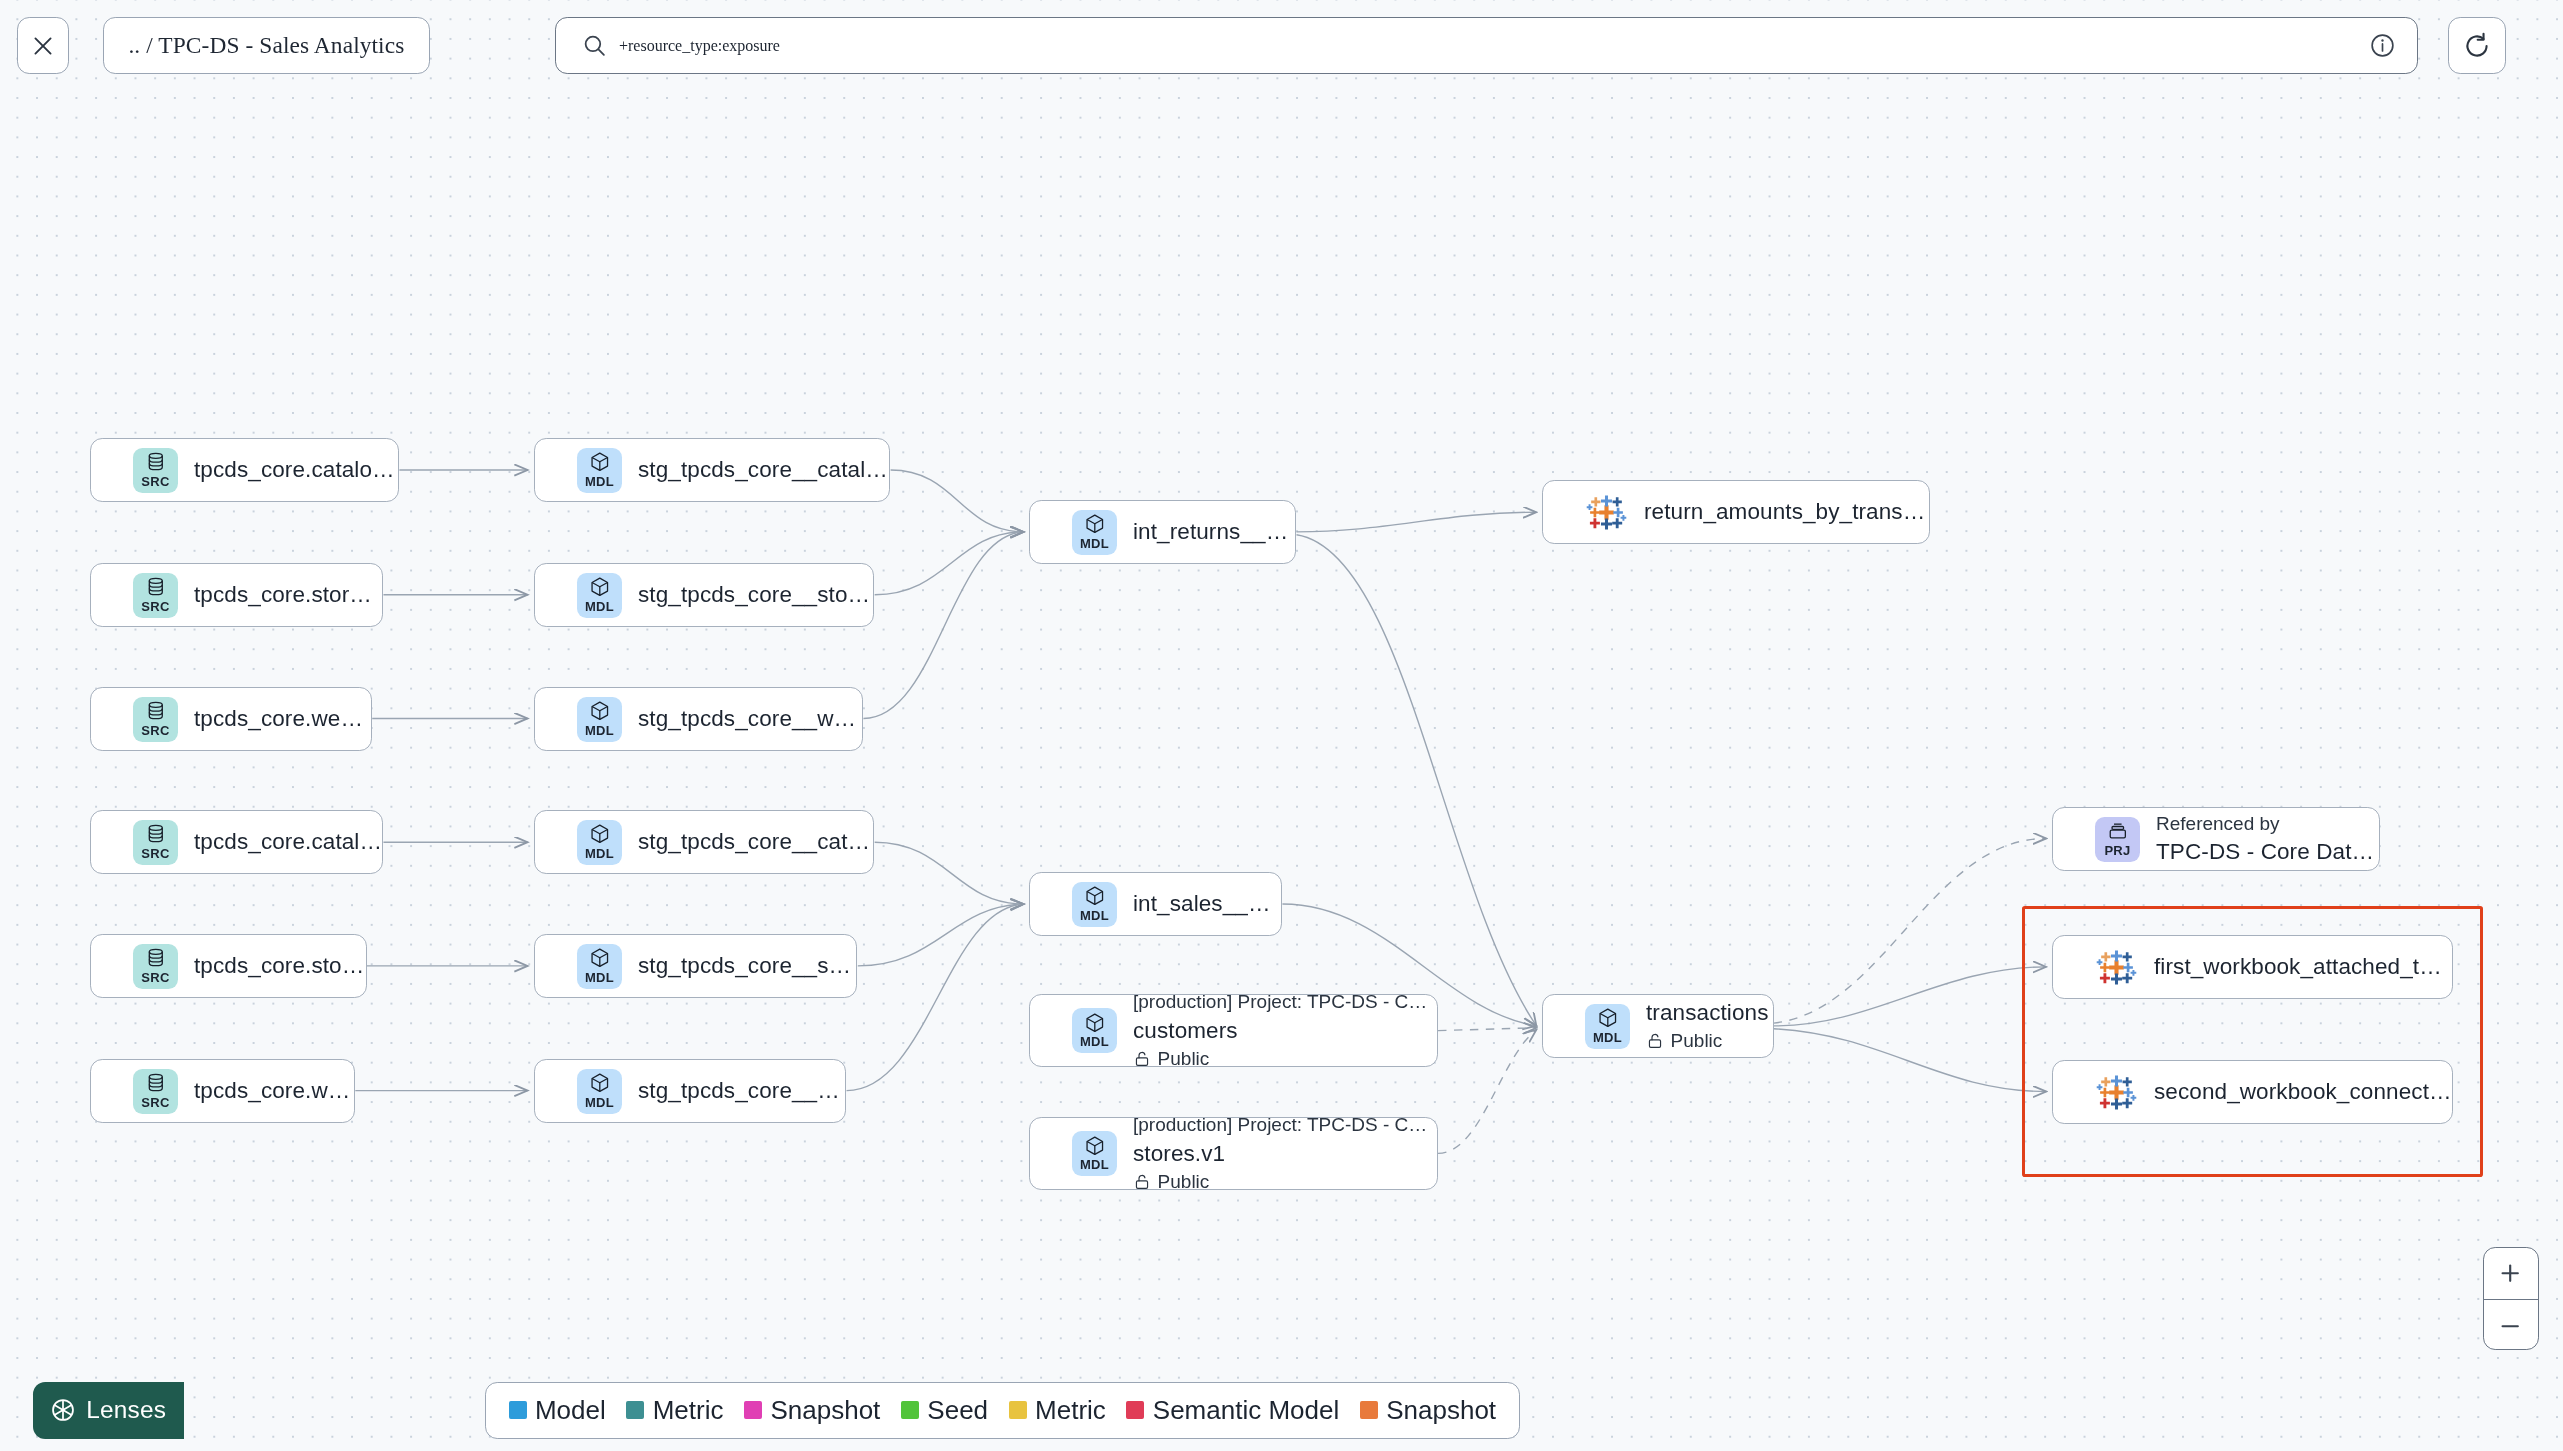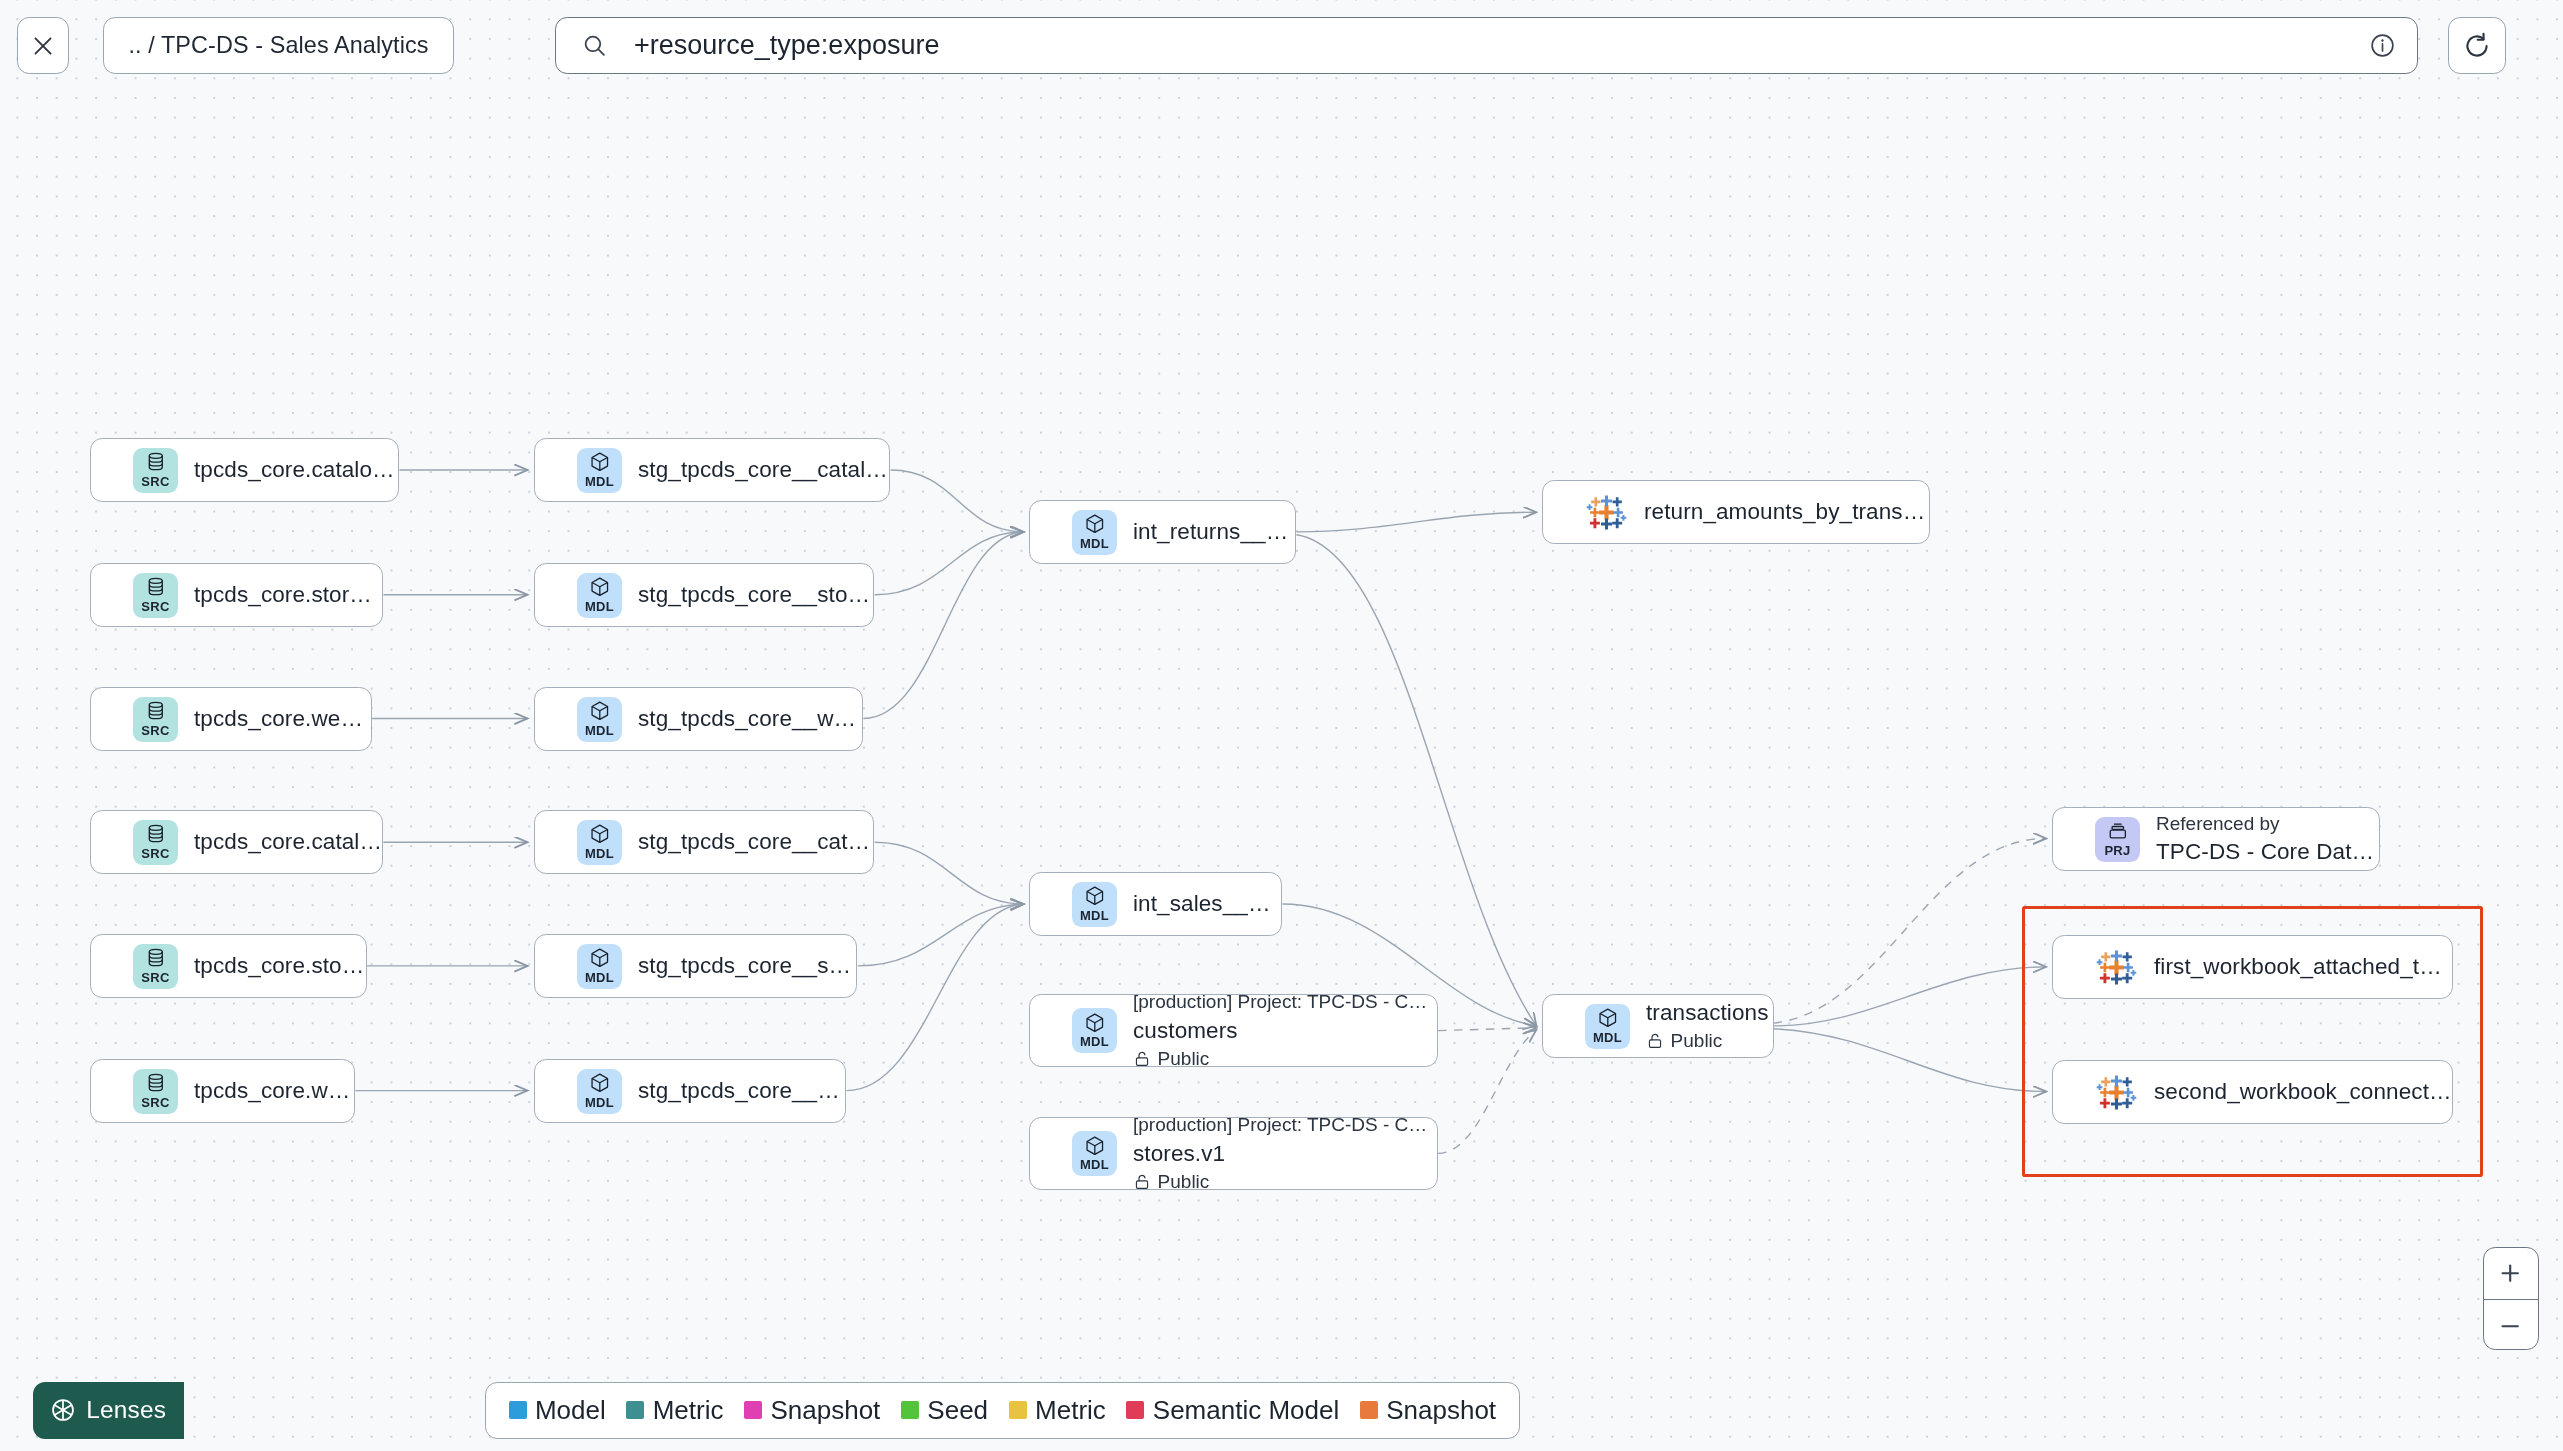--- a/index.html
+++ b/index.html
@@ -15,41 +15,42 @@
     background-color: #f7f9fb;
     background-image: radial-gradient(circle, #c9d2dc 1.1px, transparent 1.2px);
     background-size: 19.7px 19.7px;
     background-position: 7.5px 9.4px;
   }
 
   
   #topbar {
     position: absolute; left: 0; top: 0; width: 2523px; height: 111px;
     z-index: 40;
+    font-family: Liberation Serif, serif;
   }
   .tb-btn {
     position: absolute;
     background: #ffffff;
     border: 1.5px solid #9aa5b4;
     border-radius: 12.2px;
     display: flex; align-items: center; justify-content: center;
   }
   #close-btn { left: 17px; top: 17px; width: 52px; height: 57px; }
   #breadcrumb {
     left: 103px; top: 17px; height: 57px; padding: 0 24.4px;
     font-size: 23.4px; color: #1f2733; letter-spacing: 0.1px;
     white-space: nowrap;
   }
   #searchbar {
     position: absolute; left: 555px; top: 17px; width: 1863px; height: 57px;
     background: #fff; border: 1.5px solid #6b7685; border-radius: 12.2px;
     display: flex; align-items: center; padding: 0 20.6px 0 26px;
   }
   #search-input-text {
-    font-size: 27px; color: #1c2430; margin-left: 27px; flex: 1;
+    font-size: 16px; color: #1c2430; margin-left: 12px; flex: 1;
     white-space: nowrap; overflow: hidden;
   }
   #refresh-btn { left: 2448px; top: 17px; width: 58px; height: 57px; }
   .ico { display: block; }
 
   
   #canvas { position: absolute; left: 0; top: 111px; width: 2563px; height: 1273px; }
   #edges { position: absolute; left: 0; top: 0; width: 2563px; height: 1273px; }
 
   .node {

